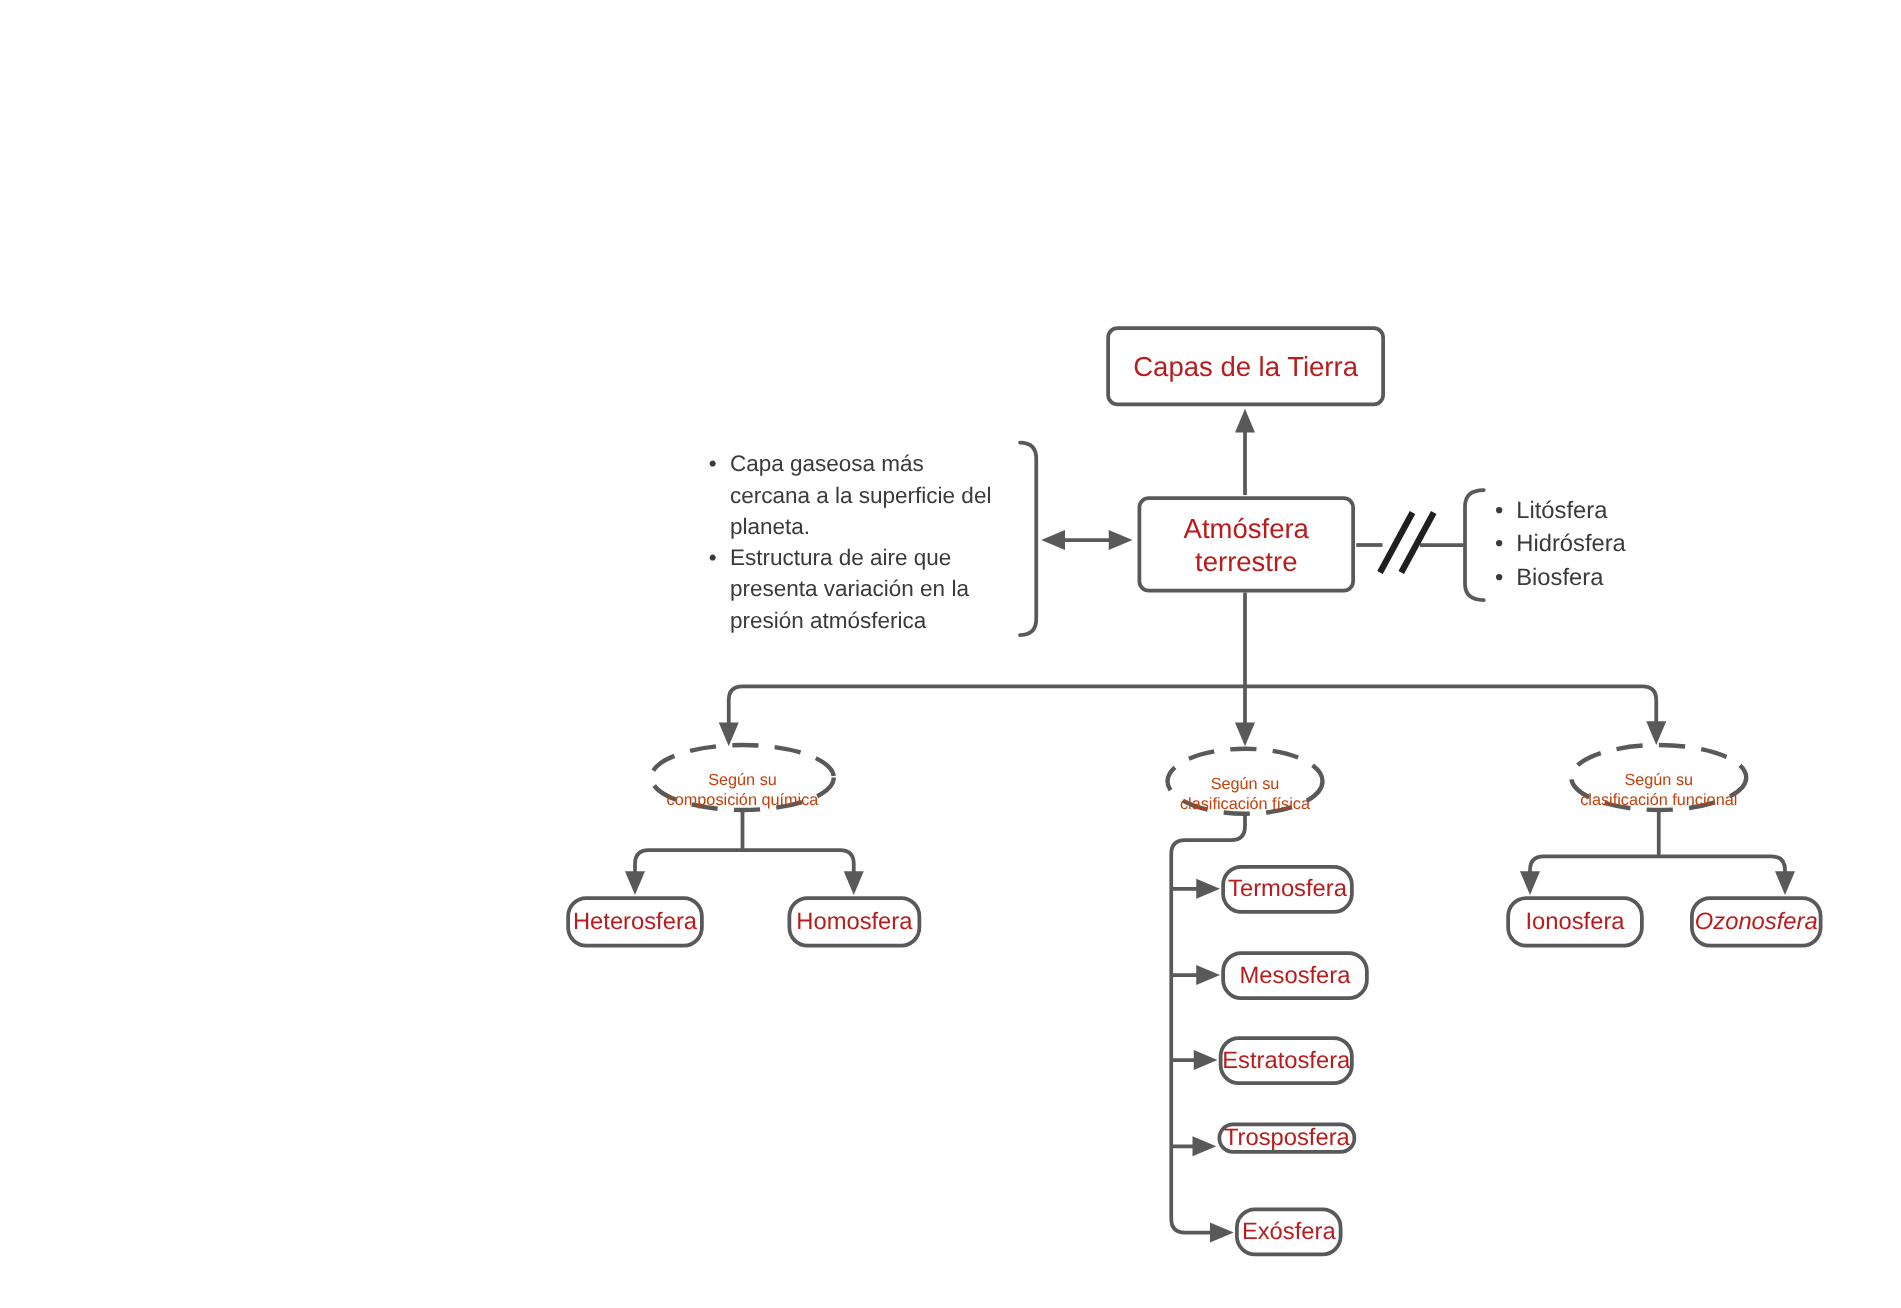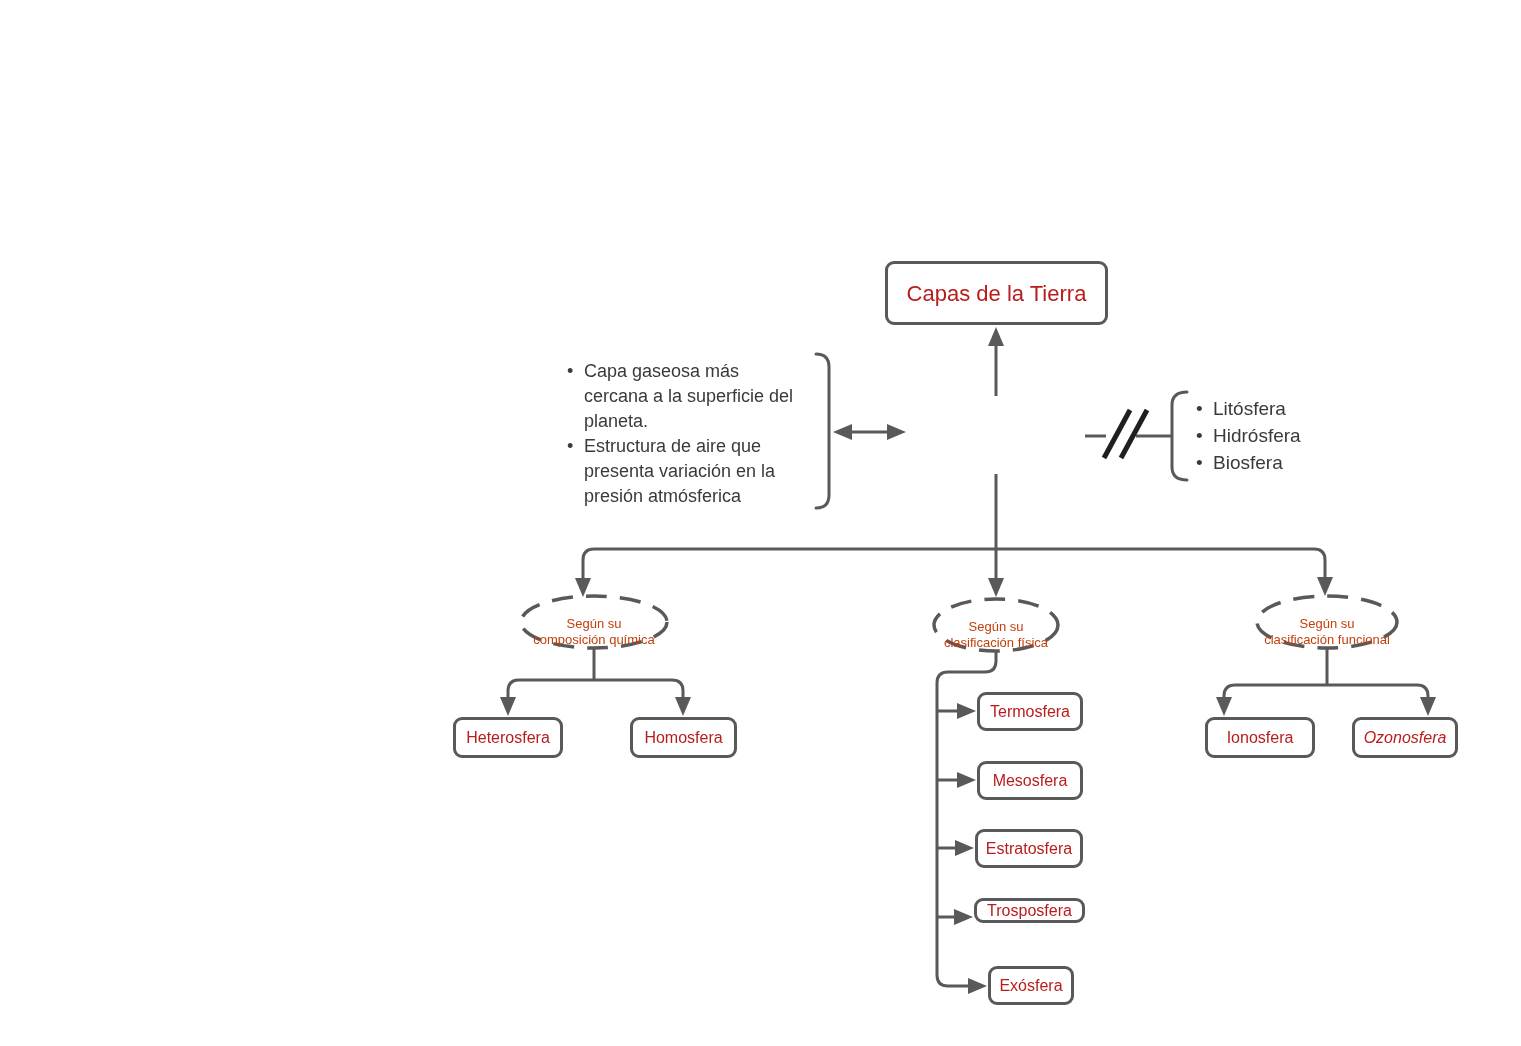--- a/index.html
+++ b/index.html
@@ -28,21 +28,21 @@
     background: #ffffff;
     border: 3px solid #595959;
     border-radius: 9px;
     display: flex;
     align-items: center;
     justify-content: center;
     text-align: center;
     color: #b91c1c;
   }
   .node-lg { font-size: 22px; line-height: 27px; }
-  .node-sm { font-size: 16px; line-height: 20px; }
+  .node-sm { font-size: 19px; line-height: 20px; border-radius: 16px; }
   .ellipse-label {
     position: absolute;
     display: flex;
     flex-direction: column;
     align-items: center;
     justify-content: flex-end;
     text-align: center;
     font-size: 13px;
     line-height: 16px;
     color: #c2410c;
@@ -141,20 +141,23 @@
         <path d="M1224,716 l-8,-19 h16 z" fill="#595959" stroke="none"></path>
         <path d="M1428,716 l-8,-19 h16 z" fill="#595959" stroke="none"></path>
       </g>
     </g>
   </svg>
 
   <div class="node node-lg" style="left:885px; top:261px; width:223px; height:64px;">
     <span>Capas de la Tierra</span>
   </div>
 
+  <div class="node node-lg" style="left:910px; top:397px; width:174px; height:77px; padding:0 14px;">
+    <span>Atmósfera terrestre</span>
+  </div>
 
   <ul class="note note-right" style="left:1196px; top:395px;">
     <li>Litósfera</li>
     <li>Hidrósfera</li>
     <li>Biosfera</li>
   </ul>
 
   <ul class="note note-left" style="left:567px; top:359px;">
     <li>Capa gaseosa más
 cercana a la superficie del
@@ -180,21 +183,21 @@
   <div class="node node-sm" style="left:453px; top:717px; width:110px; height:41px;">
     <span>Heterosfera</span>
   </div>
   <div class="node node-sm" style="left:630px; top:717px; width:107px; height:41px;text-align:center;">
     <span>Homosfera</span>
   </div>
 
   <div class="node node-sm" style="left:977px; top:692px; width:106px; height:39px;">
     <span>Termosfera</span>
   </div>
-  <div class="node node-sm" style="left:977px; top:761px; width:106px; height:39px;">
+  <div class="node node-sm" style="left:977px; top:761px; width:118px; height:39px;">
     <span>Mesosfera</span>
   </div>
   <div class="node node-sm" style="left:975px; top:829px; width:108px; height:39px;">
     <span>Estratosfera</span>
   </div>
   <div class="node node-sm" style="left:974px; top:898px; width:111px; height:25px;">
     <span>Trosposfera</span>
   </div>
   <div class="node node-sm" style="left:988px; top:966px; width:86px; height:39px;">
     <span>Exósfera</span>

